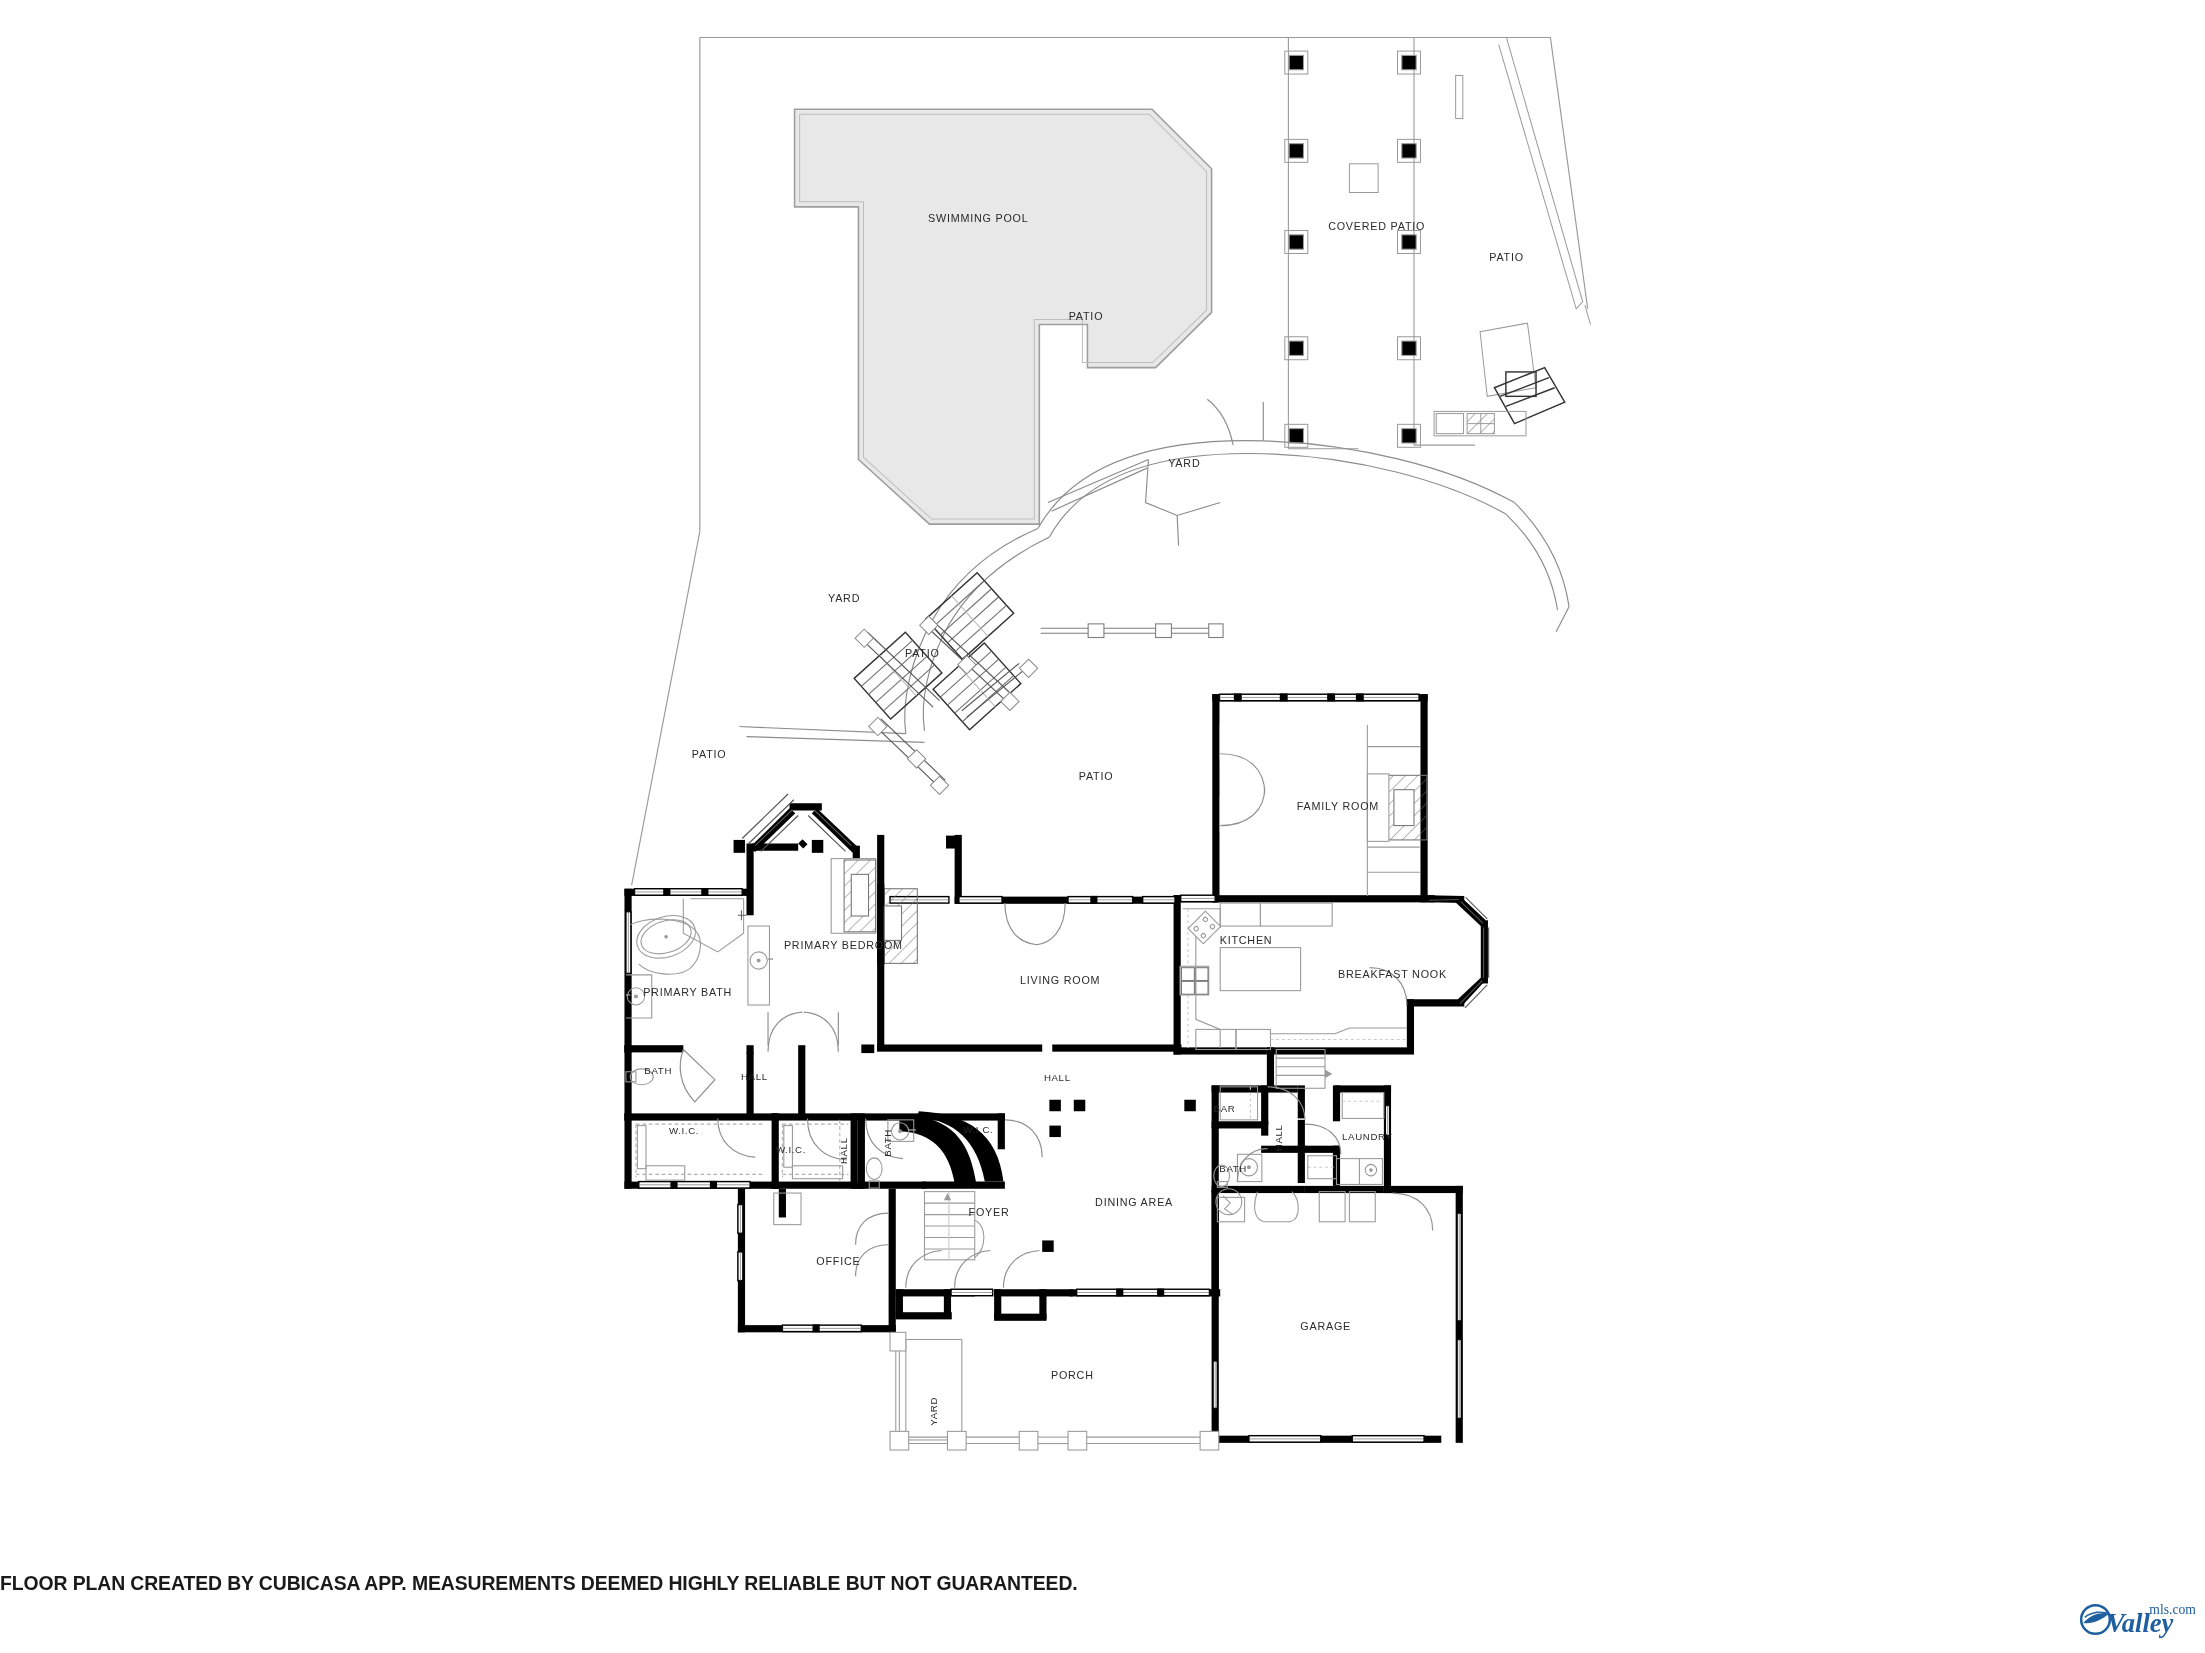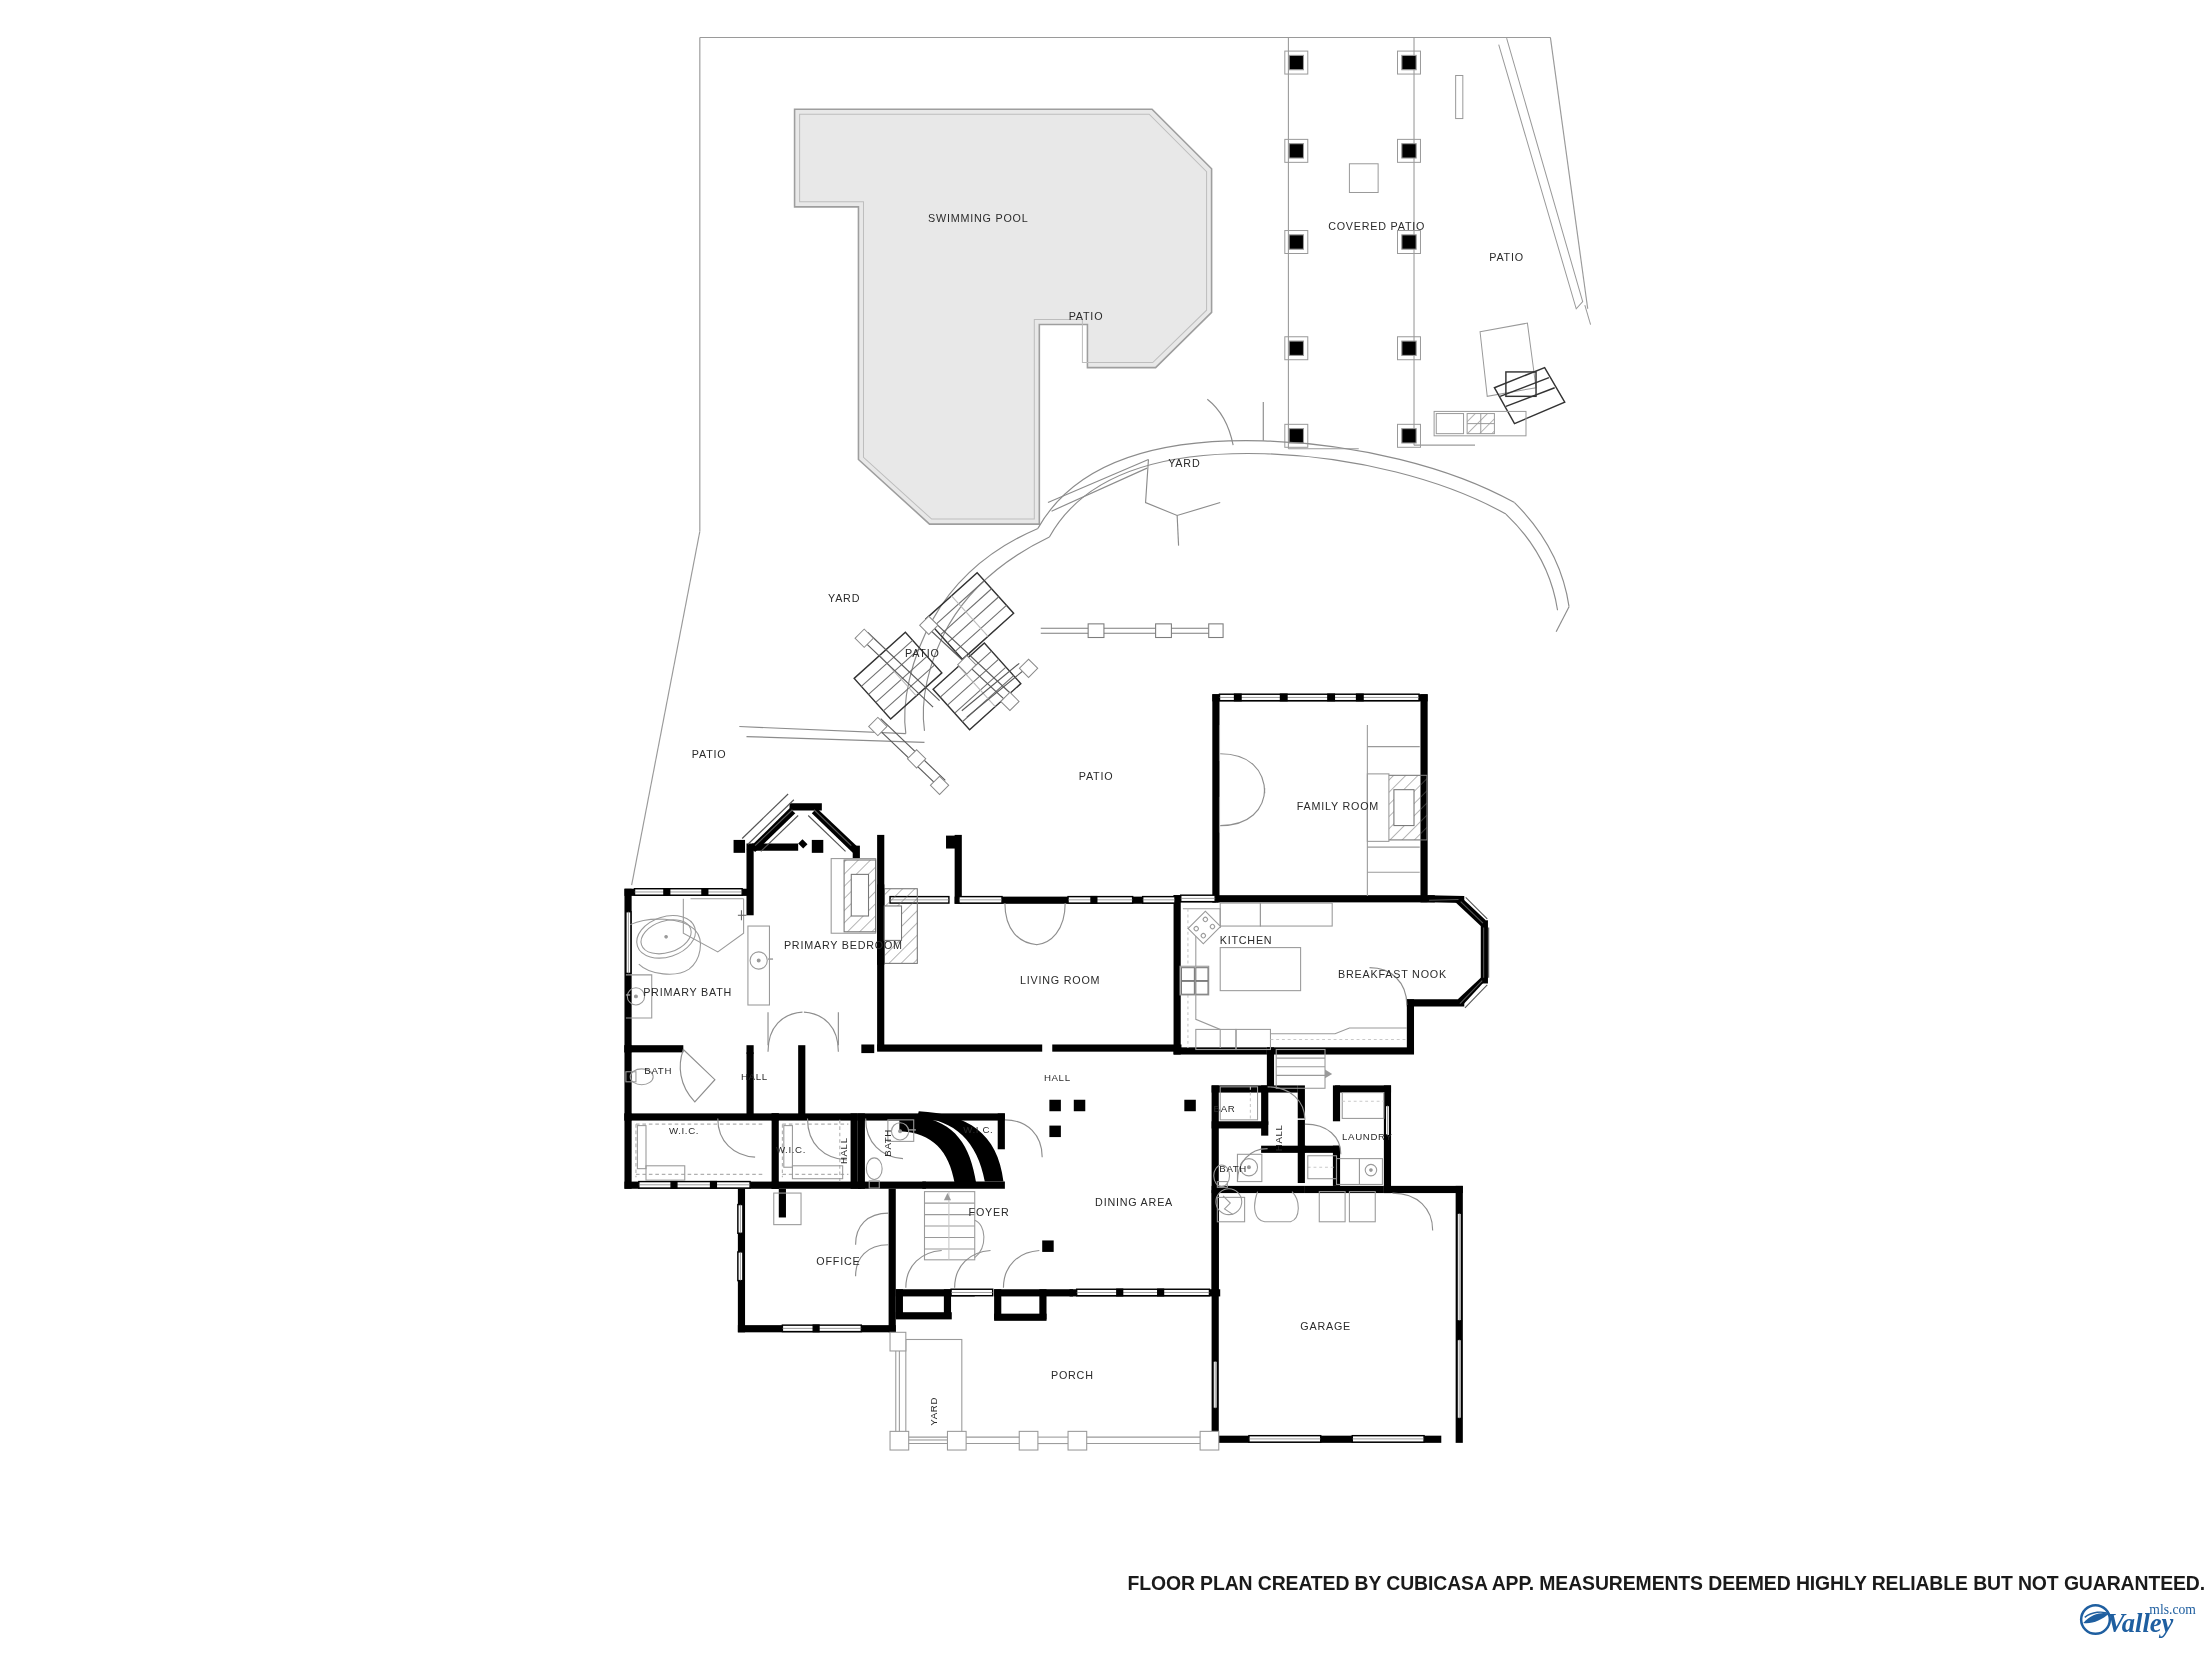--- a/index.html
+++ b/index.html
@@ -18,21 +18,21 @@
     letter-spacing:1.1px;
     fill:#2b2b2b;
     text-anchor:middle;
     dominant-baseline:middle;
   }
   .rm-label.sm{font-size:13.5px;letter-spacing:0.9px;}
   .rm-label.vert{}
 
   #footer-note{
     position:absolute;left:0;right:0;top:1572px;
-    text-align:right;
+    text-align:left;
     font-family:"Liberation Sans","DejaVu Sans",sans-serif;
     font-size:19.4px;
     font-weight:700;
     letter-spacing:-0.1px;
     color:#1a1a1a;
     white-space:nowrap;
   }
   #brand-logo{
     position:absolute;left:2079px;top:1597px;
     width:122px;height:45px;

